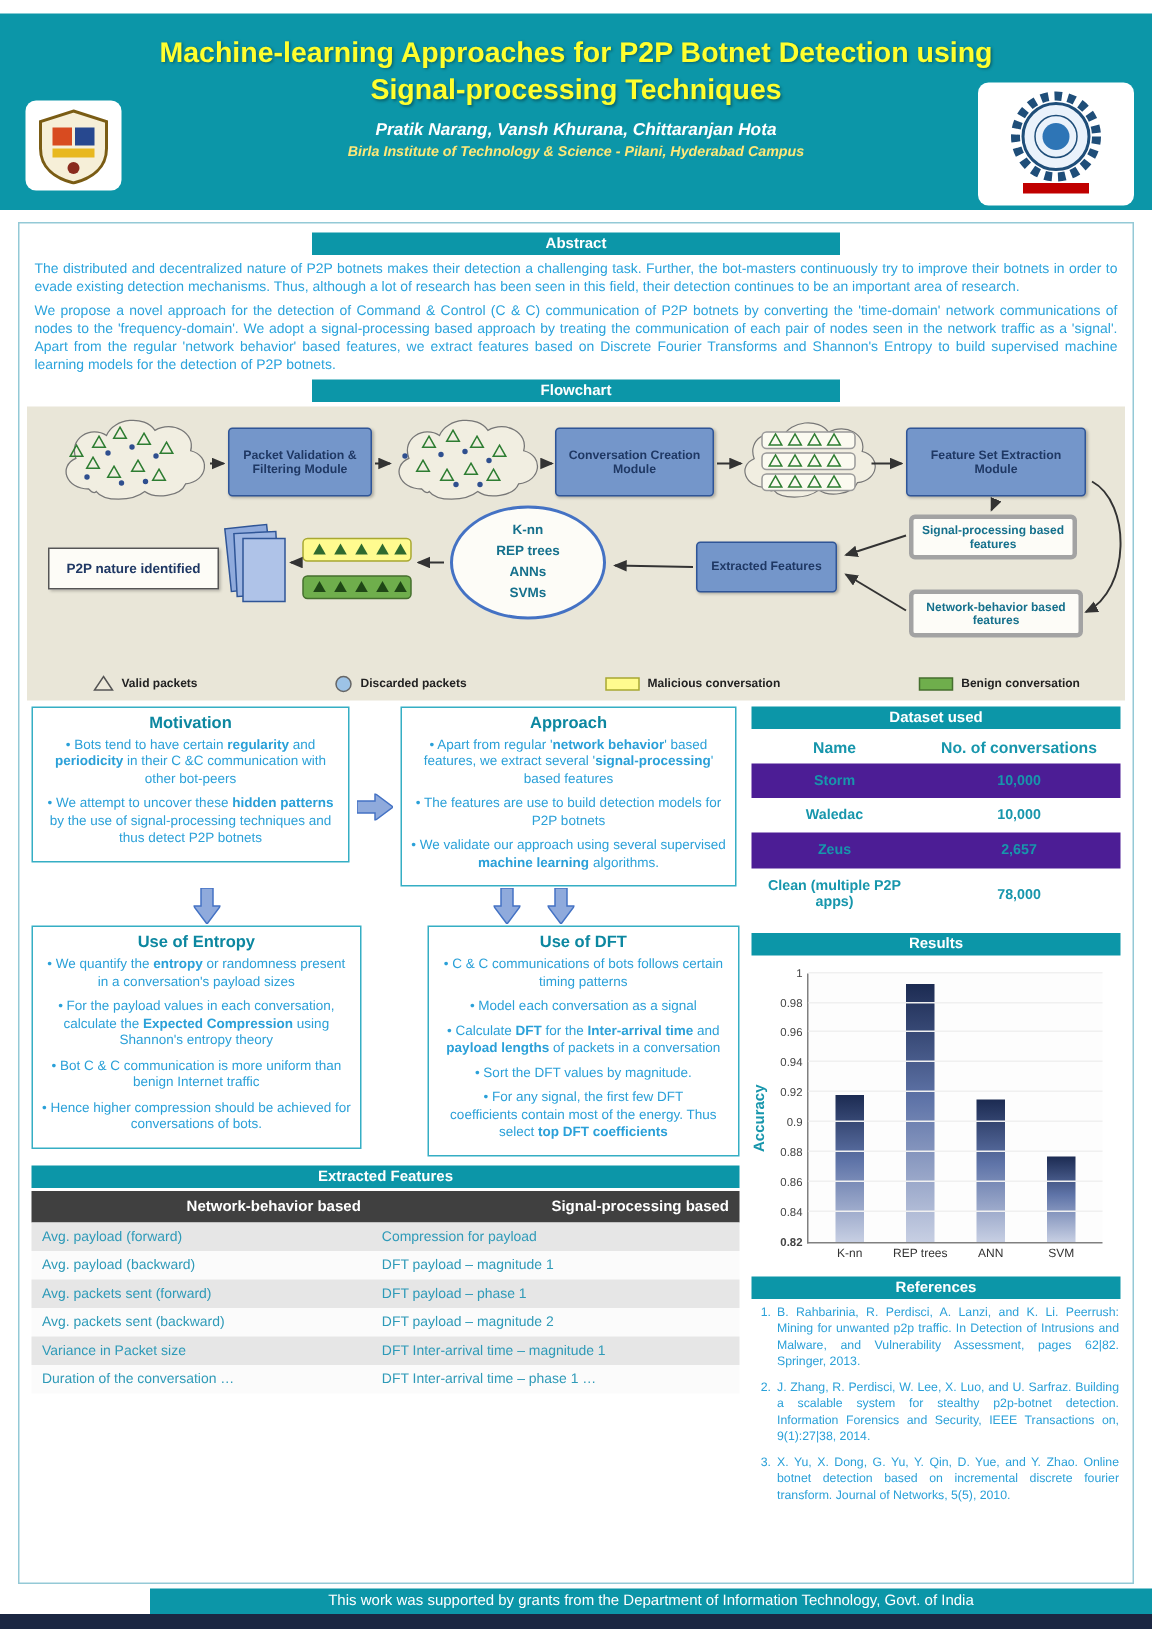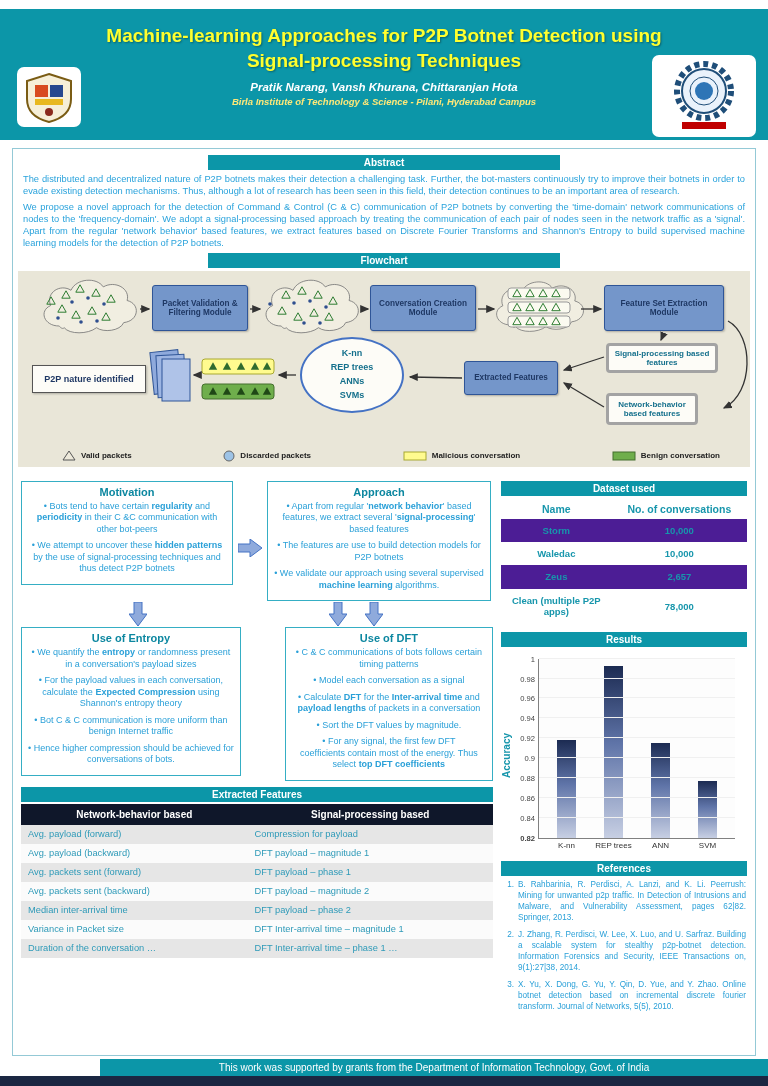--- a/index.html
+++ b/index.html
@@ -17,21 +17,21 @@
 
   
   .frame { position:absolute; top:148px; left:12px; right:12px; bottom:30px; border:1px solid #94C9D6; padding:5px 4px; overflow:hidden; background:#fff; }
 
   .tealbar { background:#0C96A8; color:#fff; font-weight:bold; font-size:10px; text-align:center; padding:2px 4px; }
   .tealbar.narrow { width:352px; margin:1px auto 3px; }
 
   .abstract p { color:#2AA3DC; font-size:9.3px; line-height:1.32; text-align:justify; margin:3px 6px; }
 
   
-  .fc { position:relative; width:732px; height:196px; background:#E9E6D8; margin:3px auto 14px; }
+  .fc { position:relative; width:732px; height:196px; background:#E9E6D8; margin:3px auto 4px; }
   .fc svg.deco { position:absolute; left:0; top:0; }
   .fcbox { position:absolute; display:flex; align-items:center; justify-content:center; text-align:center; font-weight:bold; }
   .fcbox.blue { background:#7496CA; border:1px solid #2F5597; border-radius:3px; color:#1F3864; font-size:8.2px; padding:2px; box-shadow:1px 1px 2px rgba(0,0,0,.25); }
   .fcbox.white { background:#FDFCF7; border:3px solid #a3a3a3; border-radius:4px; color:#15708C; font-size:8px; padding:2px; }
   .fc-ellipse { position:absolute; background:#FDFCF7; border:2px solid #4472C4; border-radius:50%; display:flex; align-items:center; justify-content:center; text-align:center; color:#15708C; font-weight:bold; font-size:9px; white-space:pre-line; line-height:1.55; }
   .fc-bi { position:absolute; background:#FDFCF7; border:1px solid #555; display:flex; align-items:center; justify-content:center; color:#1F3864; font-weight:bold; font-size:9px; box-shadow:1px 1px 2px rgba(0,0,0,.25); }
   .legend { position:absolute; left:0; right:0; bottom:5px; display:flex; justify-content:space-between; padding:0 30px 0 44px; align-items:center; }
   .legend .li { display:flex; align-items:center; gap:5px; font-size:8px; font-weight:bold; color:#222; }
 
   
@@ -43,21 +43,21 @@
   .infobox { background:#fff; border:1px solid #35AEC4; padding:4px 6px; }
   .infobox .bt { color:#0C87A0; font-weight:bold; font-size:11px; text-align:center; margin-bottom:3px; }
   .infobox .bb { color:#2AA0D8; font-size:9px; line-height:1.28; text-align:center; margin-bottom:5px; }
   .harrow { margin-top:58px; flex:0 0 auto; }
   .arrowrow { position:relative; height:26px; }
   .darrow { position:absolute; top:1px; }
 
   
   table { border-collapse:collapse; width:100%; }
   .ftable { font-size:9.3px; margin-top:2px; }
-  .ftable th { background:#0f172a; color:#fff; font-size:10px; text-align:center; padding:5px 7px; font-weight:bold; }
+  .ftable th { background:#404040; color:#fff; font-size:10px; text-align:right; padding:5px 7px; font-weight:bold; }
   .ftable td { color:#2E9AB8; padding:4.5px 7px; }
   .ftable tbody tr:nth-child(odd) { background:#E6E6E6; }
   .ftable tbody tr:nth-child(even) { background:#FBFBFB; }
 
   .dstable { margin-top:3px; }
   .dstable th { color:#1796AC; font-size:10.5px; font-weight:bold; padding:4px 2px; text-align:center; line-height:1.15; }
   .dstable td { color:#1796AC; font-size:9.5px; font-weight:bold; text-align:center; padding:6px 2px; line-height:1.2; }
   .dstable tr.g { background:#4c1d95; }
 
   
@@ -219,21 +219,21 @@
           <path d="M444 107 L392 106" marker-end="url(#ah)"></path>
           <path d="M278 104 L261 104" marker-end="url(#ah)"></path>
           <path d="M182 104 L176 104" marker-end="url(#ah)"></path>
         </g>
       </svg>
 
       <div class="fcbox blue" style="left:134px;top:14px;width:96px;height:46px">Packet Validation &amp; Filtering Module</div>
       <div class="fcbox blue" style="left:352px;top:14px;width:106px;height:46px">Conversation Creation Module</div>
       <div class="fcbox blue" style="left:586px;top:14px;width:120px;height:46px">Feature Set Extraction Module</div>
       <div class="fcbox white" style="left:588px;top:72px;width:112px;height:30px">Signal-processing based features</div>
-      <div class="fcbox white" style="left:588px;top:122px;width:92px;height:32px">Network-behavior based features</div>
+      <div class="fcbox white" style="left:588px;top:122px;width:116px;height:32px">Network-behavior based features</div>
       <div class="fcbox blue" style="left:446px;top:90px;width:94px;height:34px">Extracted Features</div>
       <div class="fc-ellipse" style="left:282px;top:66px;width:104px;height:76px">K-nn
 REP trees
 ANNs
 SVMs</div>
       <div class="fc-bi" style="left:14px;top:94px;width:114px;height:28px">P2P nature identified</div>
 
       <div class="legend">
         <div class="li">
           <svg width="14" height="11">
@@ -333,24 +333,20 @@
               <td>Avg. payload (backward)</td>
               <td>DFT payload – magnitude 1</td>
             </tr>
           <tr>
               <td>Avg. packets sent (forward)</td>
               <td>DFT payload – phase 1</td>
             </tr>
           <tr>
               <td>Avg. packets sent (backward)</td>
               <td>DFT payload – magnitude 2</td>
-            </tr>
-          <tr>
-              <td>Median inter-arrival time</td>
-              <td>DFT payload – phase 2</td>
             </tr>
           <tr>
               <td>Variance in Packet size</td>
               <td>DFT Inter-arrival time – magnitude 1</td>
             </tr>
           <tr>
               <td>Duration of the conversation …</td>
               <td>DFT Inter-arrival time – phase 1 …</td>
             </tr>
         </tbody>

